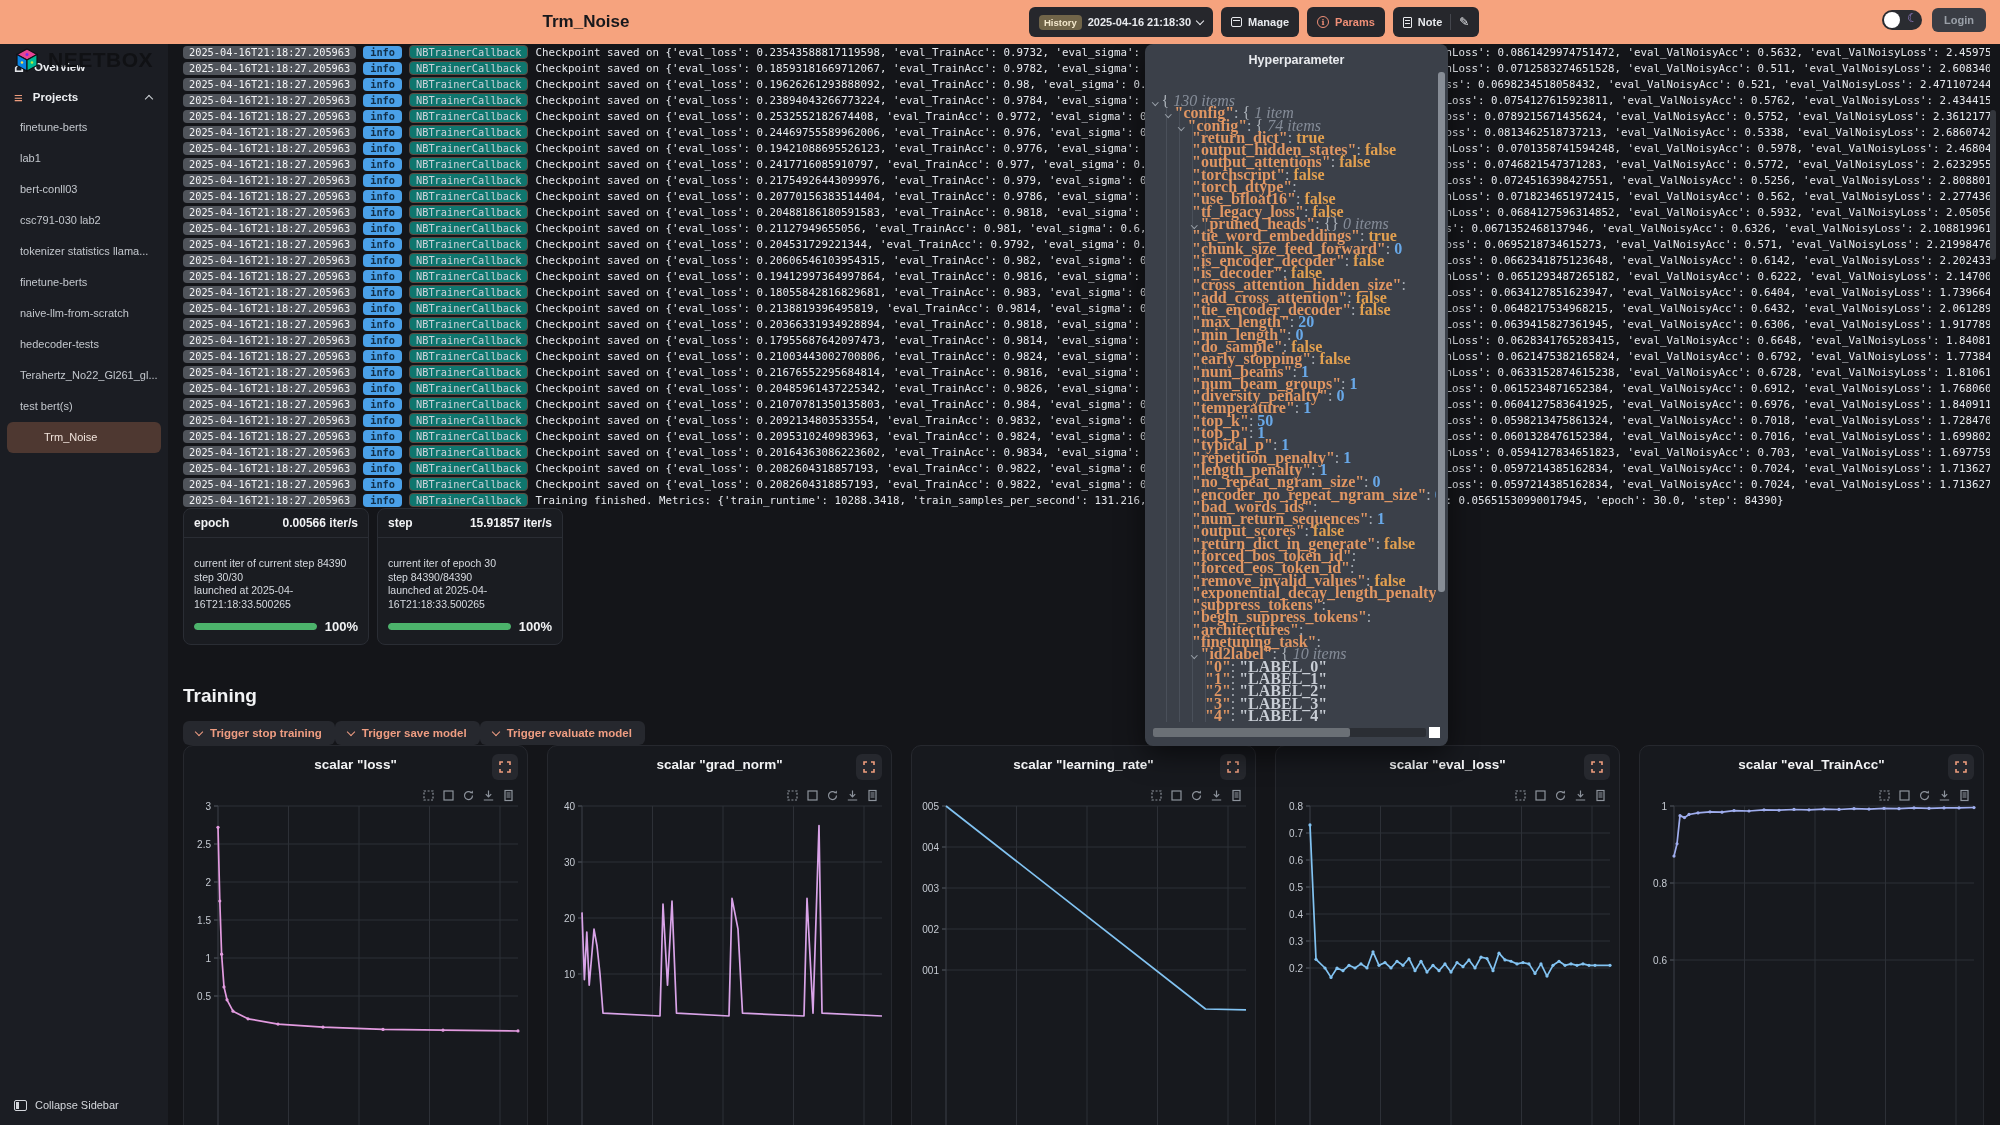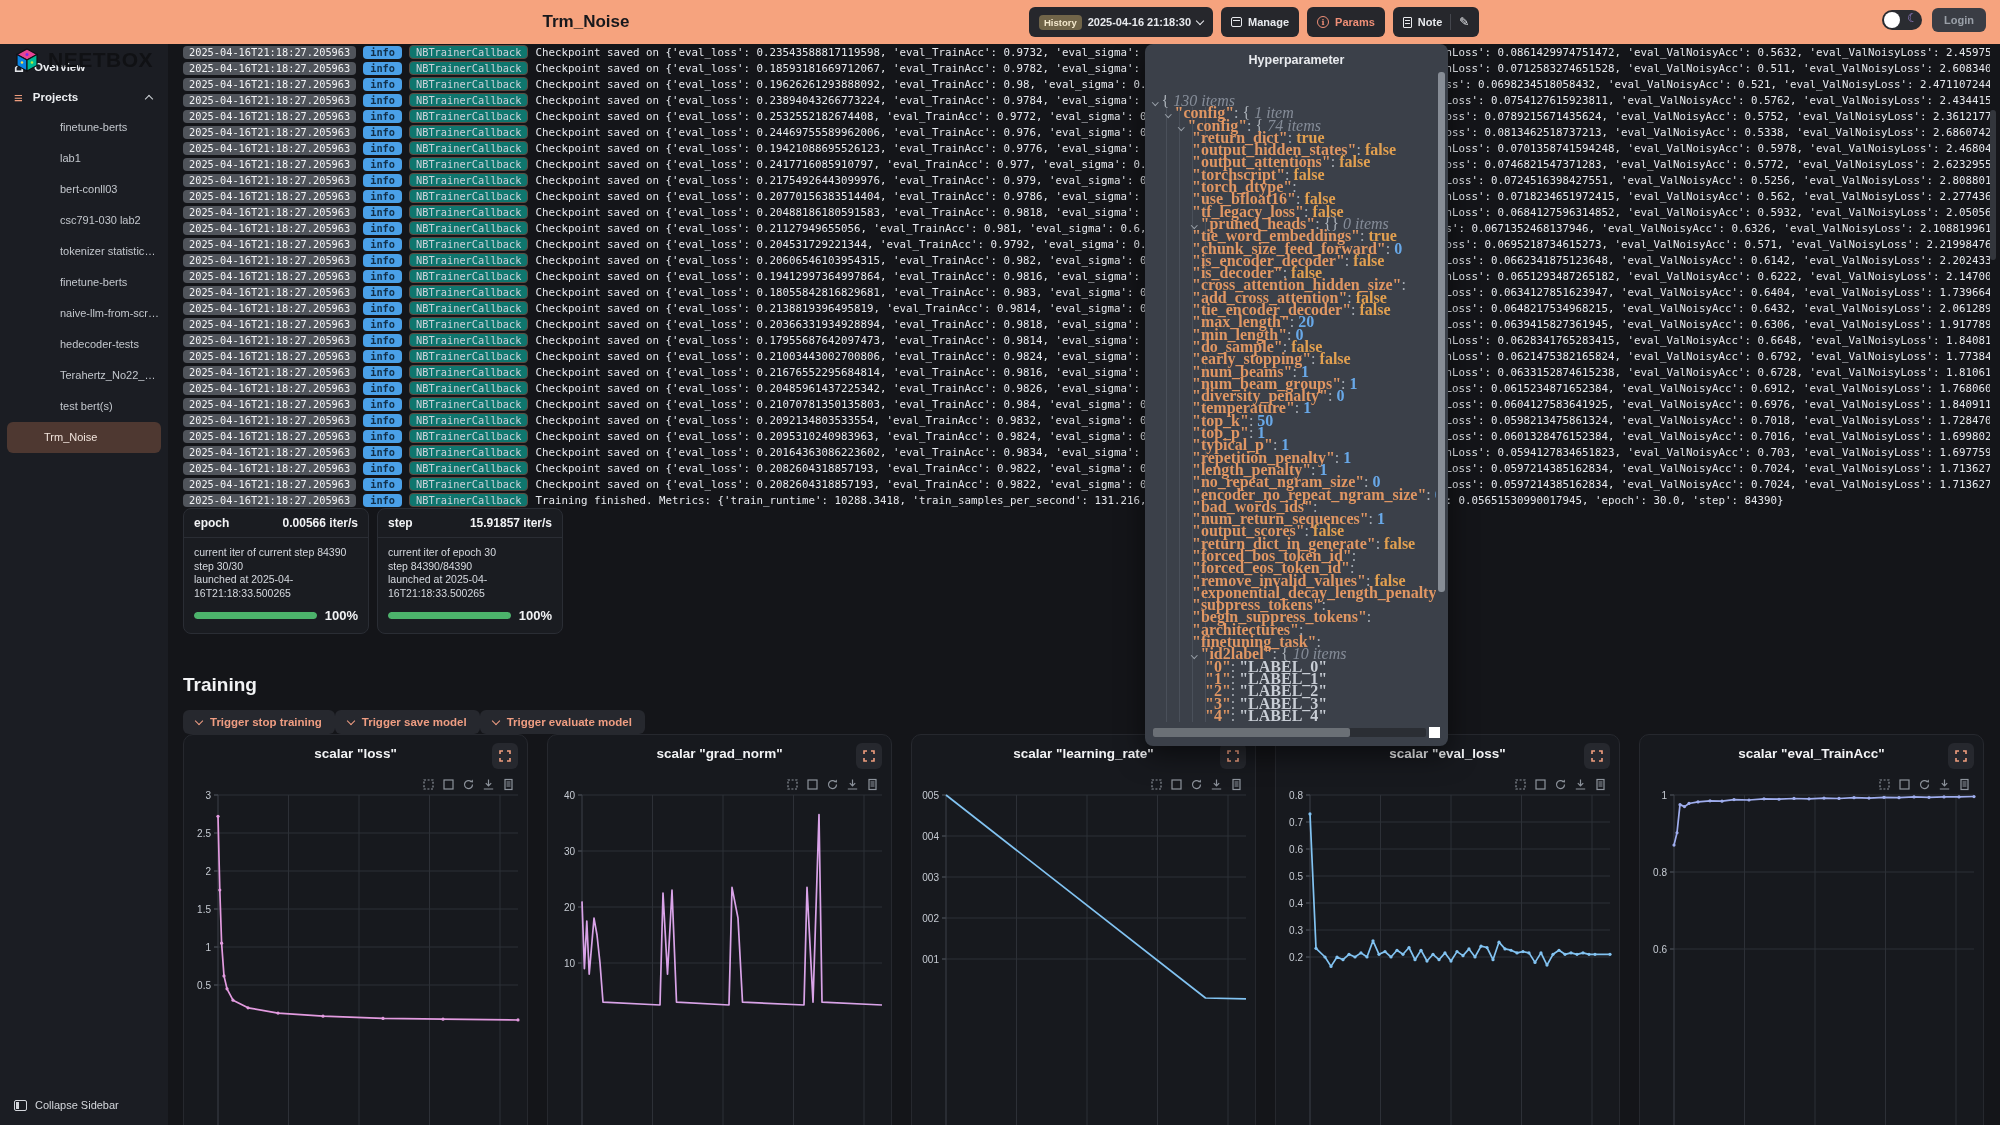--- a/index.html
+++ b/index.html
@@ -28,21 +28,21 @@
   .toggle .knob { position:absolute; left:2px; top:2px; width:16px; height:16px; border-radius:50%; background:#fff; }
   .toggle .moon { position:absolute; right:4px; top:1px; color:#a98fe8; font-size:12px; font-family:"DejaVu Sans",sans-serif; }
   .login-btn { background:#3a3d44; border-radius:6px; color:#9aa0a8; font-size:11px; font-weight:700; padding:6px 12px; cursor:pointer; }
 
   
   .sidebar { position:absolute; left:0; top:44px; width:168px; height:1081px; background:#1b1d23; z-index:10; }
   .side-row { display:flex; align-items:center; gap:10px; height:30px; padding:0 14px; color:#eceef1; font-size:11.5px; font-weight:700; cursor:pointer; position:relative; }
   .side-row .home-ico { font-size:14px; color:#e4e6ea; font-family:"DejaVu Sans",sans-serif; }
   .side-row .burger { color:#ef9d7e; font-size:15px; font-weight:700; }
   .side-row .row-chev { position:absolute; right:16px; color:#cfd3d8; }
-  .proj-item { height:31px; line-height:31px; padding-left:60px; padding-right:8px; color:#c3c7cd; font-size:11px; cursor:pointer; white-space:nowrap; overflow:hidden; text-overflow:ellipsis; }
+  .proj-item { height:31px; line-height:31px; padding-left:20px; padding-right:8px; color:#c3c7cd; font-size:11px; cursor:pointer; white-space:nowrap; overflow:hidden; text-overflow:ellipsis; }
   .proj-item.sel { background:#4e3831; border-radius:6px; margin:0 7px; padding-left:37px; color:#f1e4dc; }
   .collapse-row { position:absolute; bottom:8px; left:0; display:flex; align-items:center; gap:8px; padding:6px 14px; color:#d4d7dc; font-size:11px; cursor:pointer; }
   .collapse-ico { width:13px; height:11px; border:1.4px solid #d4d7dc; border-radius:2px; position:relative; }
   .collapse-ico::after { content:""; position:absolute; left:1px; top:1px; bottom:1px; width:3px; background:#d4d7dc; }
 
   
   .main { position:absolute; left:168px; top:44px; width:1832px; height:1081px; padding:0 10px 0 15px; }
   .sec-h { font-size:19px; font-weight:700; color:#f2f3f5; }
   .sec-h.logs-h { margin-top:30px; margin-bottom:12px; }
 
@@ -53,21 +53,21 @@
   .b-lvl { background:#4aa0e8; color:#12304a; border-radius:4px; padding:0.5px 7px; font-size:10.3px; font-weight:700; }
   .b-tag { background:#0f766e; border:1px solid #5c4a41; color:#ccd2da; border-radius:4px; padding:0 6px; font-size:10.3px; }
   .log-msg { color:#e6e9ee; font-size:10.8px; white-space:pre; }
   .log-scrollbar { position:absolute; right:4px; top:66px; width:6px; height:150px; background:#33363c; border-radius:3px; }
 
   
   .prog-h { margin-top:26px; margin-bottom:14px; }
   .prog-row { display:flex; gap:8px; }
   .prog-card { width:186px; background:#1a1c21; border:1px solid #2a2d34; border-radius:8px; }
   .prog-head { display:flex; justify-content:space-between; align-items:center; padding:7px 10px; border-bottom:1px solid #2a2d34; color:#f2f3f5; font-size:12px; font-weight:700; }
-  .prog-body { padding:8px 10px 4px; color:#d6dae0; font-size:10.5px; line-height:13.5px; }
+  .prog-body { padding:8px 10px 4px; color:#d6dae0; font-size:10.5px; line-height:13.5px;margin-top:11px; }
   .prog-bar-row { display:flex; align-items:center; gap:8px; padding:4px 10px 10px; }
   .prog-track { flex:1; height:7px; background:#2e3138; border-radius:4px; overflow:hidden; }
   .prog-fill { height:100%; background:#4cb36b; border-radius:4px; }
   .prog-pct { color:#f2f3f5; font-size:13px; font-weight:700; }
 
   
   .act-h { margin-top:40px; margin-bottom:14px; }
   .act-row { display:flex; gap:0; }
   .act-btn { display:flex; align-items:center; gap:8px; background:#26282e; border-radius:6px; padding:6px 13px; color:#ef9d82; font-size:11.5px; font-weight:700; cursor:pointer; }
 

